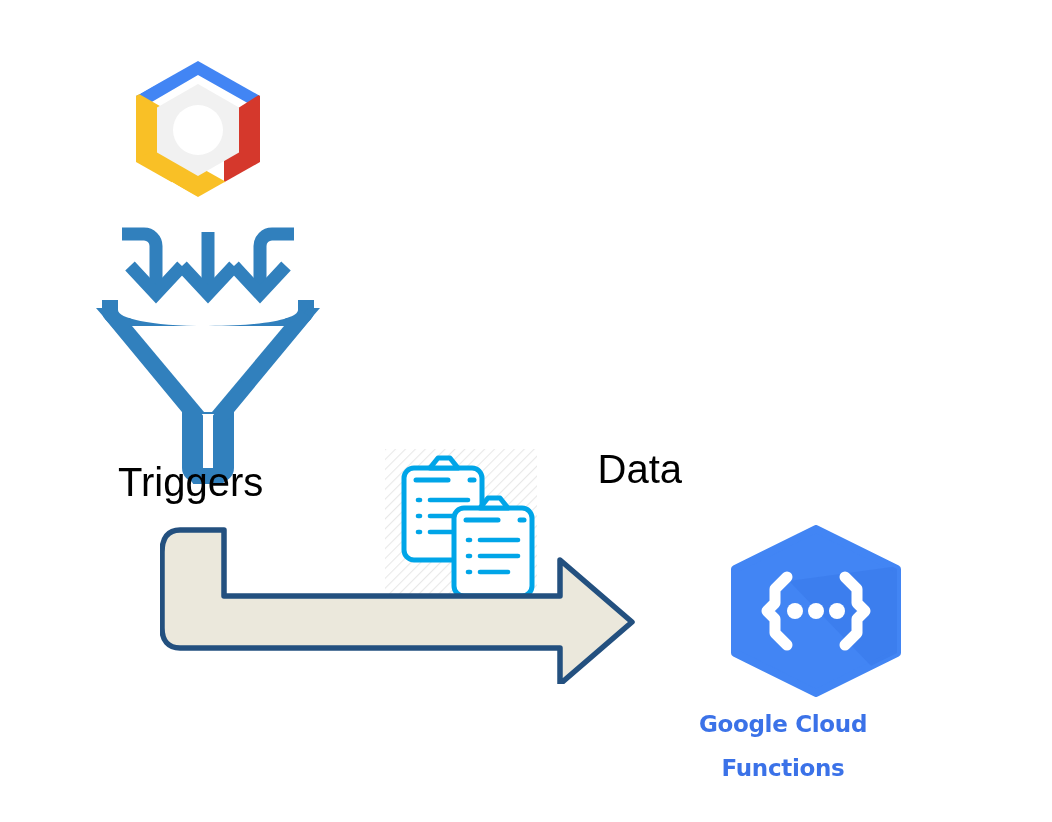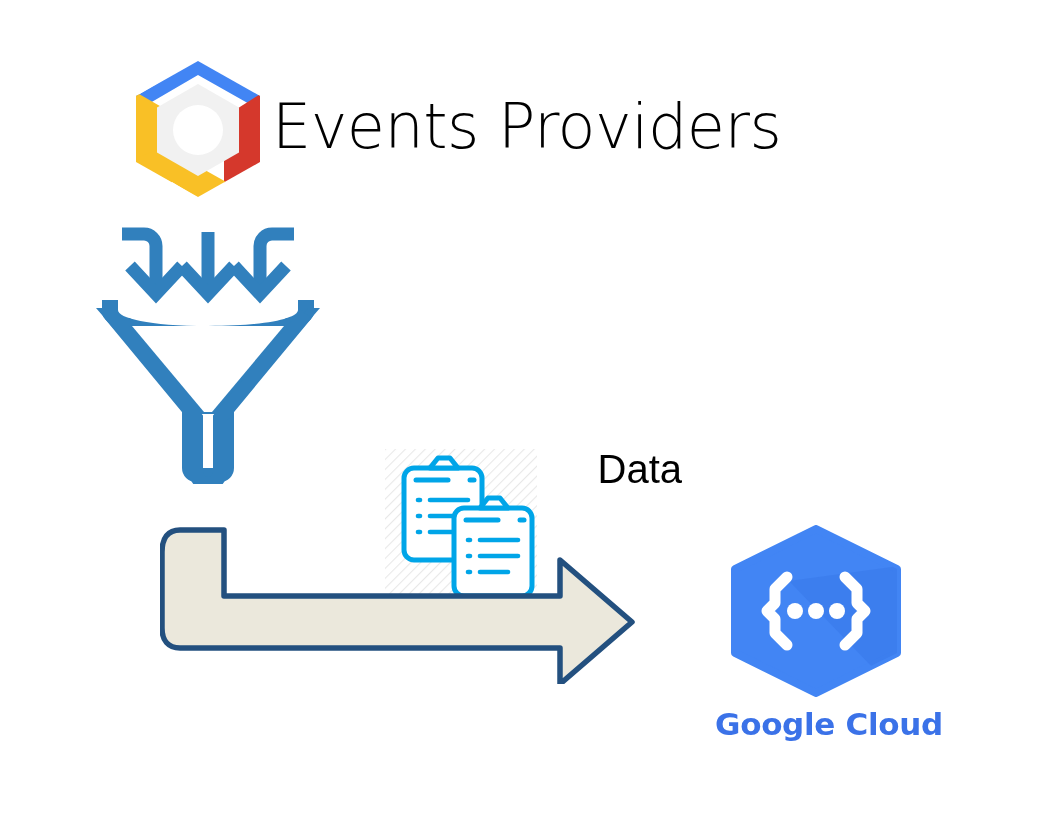--- a/index.html
+++ b/index.html
@@ -58,24 +58,24 @@
     white-space: nowrap;
     text-align: right;
   }
 
   
   #bent-arrow { left: 160px; top: 512px; width: 490px; height: 172px; }
 
   
   #gcf-logo { left: 725px; top: 525px; width: 182px; height: 172px; }
   #gcf-label {
-    left: 674px; top: 702px;
+    left: 628px; top: 702px;
     width: 310px; height: 92px;
     font-family: "DejaVu Sans", sans-serif;
-    font-size: 31px;
+    font-size: 23px;
     font-weight: 700;
     color: #3B72E8;
     line-height: 44px;
     text-align: center;
     letter-spacing: -0.3px;
   }
   #gcf-label div { white-space: nowrap; }
 </style>
 </head>
 <body>
@@ -104,21 +104,20 @@
 
       <path d="M74 6 L136 41 L136 107 L74 142 L12 107 L12 41 Z
                M74 30 L114 53 L114 97 L74 120 L34 97 L34 53 Z" fill="#ffffff" fill-rule="evenodd" opacity="0"></path>
 
       <path d="M74 29 L115 52.5 L115 97.5 L74 121 L33 97.5 L33 52.5 Z" fill="#F1F1F1"></path>
 
       <circle cx="74" cy="75" r="25" fill="#FFFFFF"></circle>
     </svg>
   </div>
 
-  <div class="layer" id="events-title">Events Providers</div>
 
   <div class="layer" id="funnel">
     <svg viewBox="0 0 232 262" width="232" height="262" xmlns="http://www.w3.org/2000/svg">
       <g fill="none" stroke="#3180bd" stroke-width="13" stroke-linecap="butt" stroke-linejoin="miter">
 
         <path d="M30 12 L52 12 A12 12 0 0 1 64 24 L64 66"></path>
 
         <path d="M116 10 L116 66"></path>
 
         <path d="M202 12 L180 12 A12 12 0 0 0 168 24 L168 66"></path>
@@ -154,20 +153,21 @@
       <path d="M104 192 L128 192 L128 246 L104 246 Z" fill="#ffffff"></path>
 
       <g fill="none" stroke="#3180bd" stroke-width="14" stroke-linejoin="miter" stroke-linecap="butt">
         <path d="M18 92 L104 196 L104 248"></path>
         <path d="M214 92 L128 196 L128 248"></path>
         <path d="M104 250 A12 12 0 0 0 128 250"></path>
       </g>
     </svg>
   </div>
 
+  <div class="layer" id="triggers-label">Triggers</div>
 
   <div class="layer" id="data-hatch">
     <svg viewBox="0 0 152 152" width="152" height="152" xmlns="http://www.w3.org/2000/svg">
       <defs>
         <pattern id="hatch" width="7" height="7" patternUnits="userSpaceOnUse" patternTransform="rotate(45)">
           <line x1="0" y1="0" x2="0" y2="7" stroke="#E8E8E8" stroke-width="2.2"></line>
         </pattern>
       </defs>
       <rect x="0" y="0" width="152" height="152" fill="url(#hatch)"></rect>
     </svg>
@@ -252,15 +252,16 @@
       <g fill="#FFFFFF">
         <circle cx="70" cy="86" r="8"></circle>
         <circle cx="91" cy="86" r="8"></circle>
         <circle cx="112" cy="86" r="8"></circle>
       </g>
     </svg>
   </div>
 
   <div class="layer" id="gcf-label">
     <div>Google Cloud</div>
+    <div>Functions</div>
   </div>
 
 </div>
 
 </body></html>

